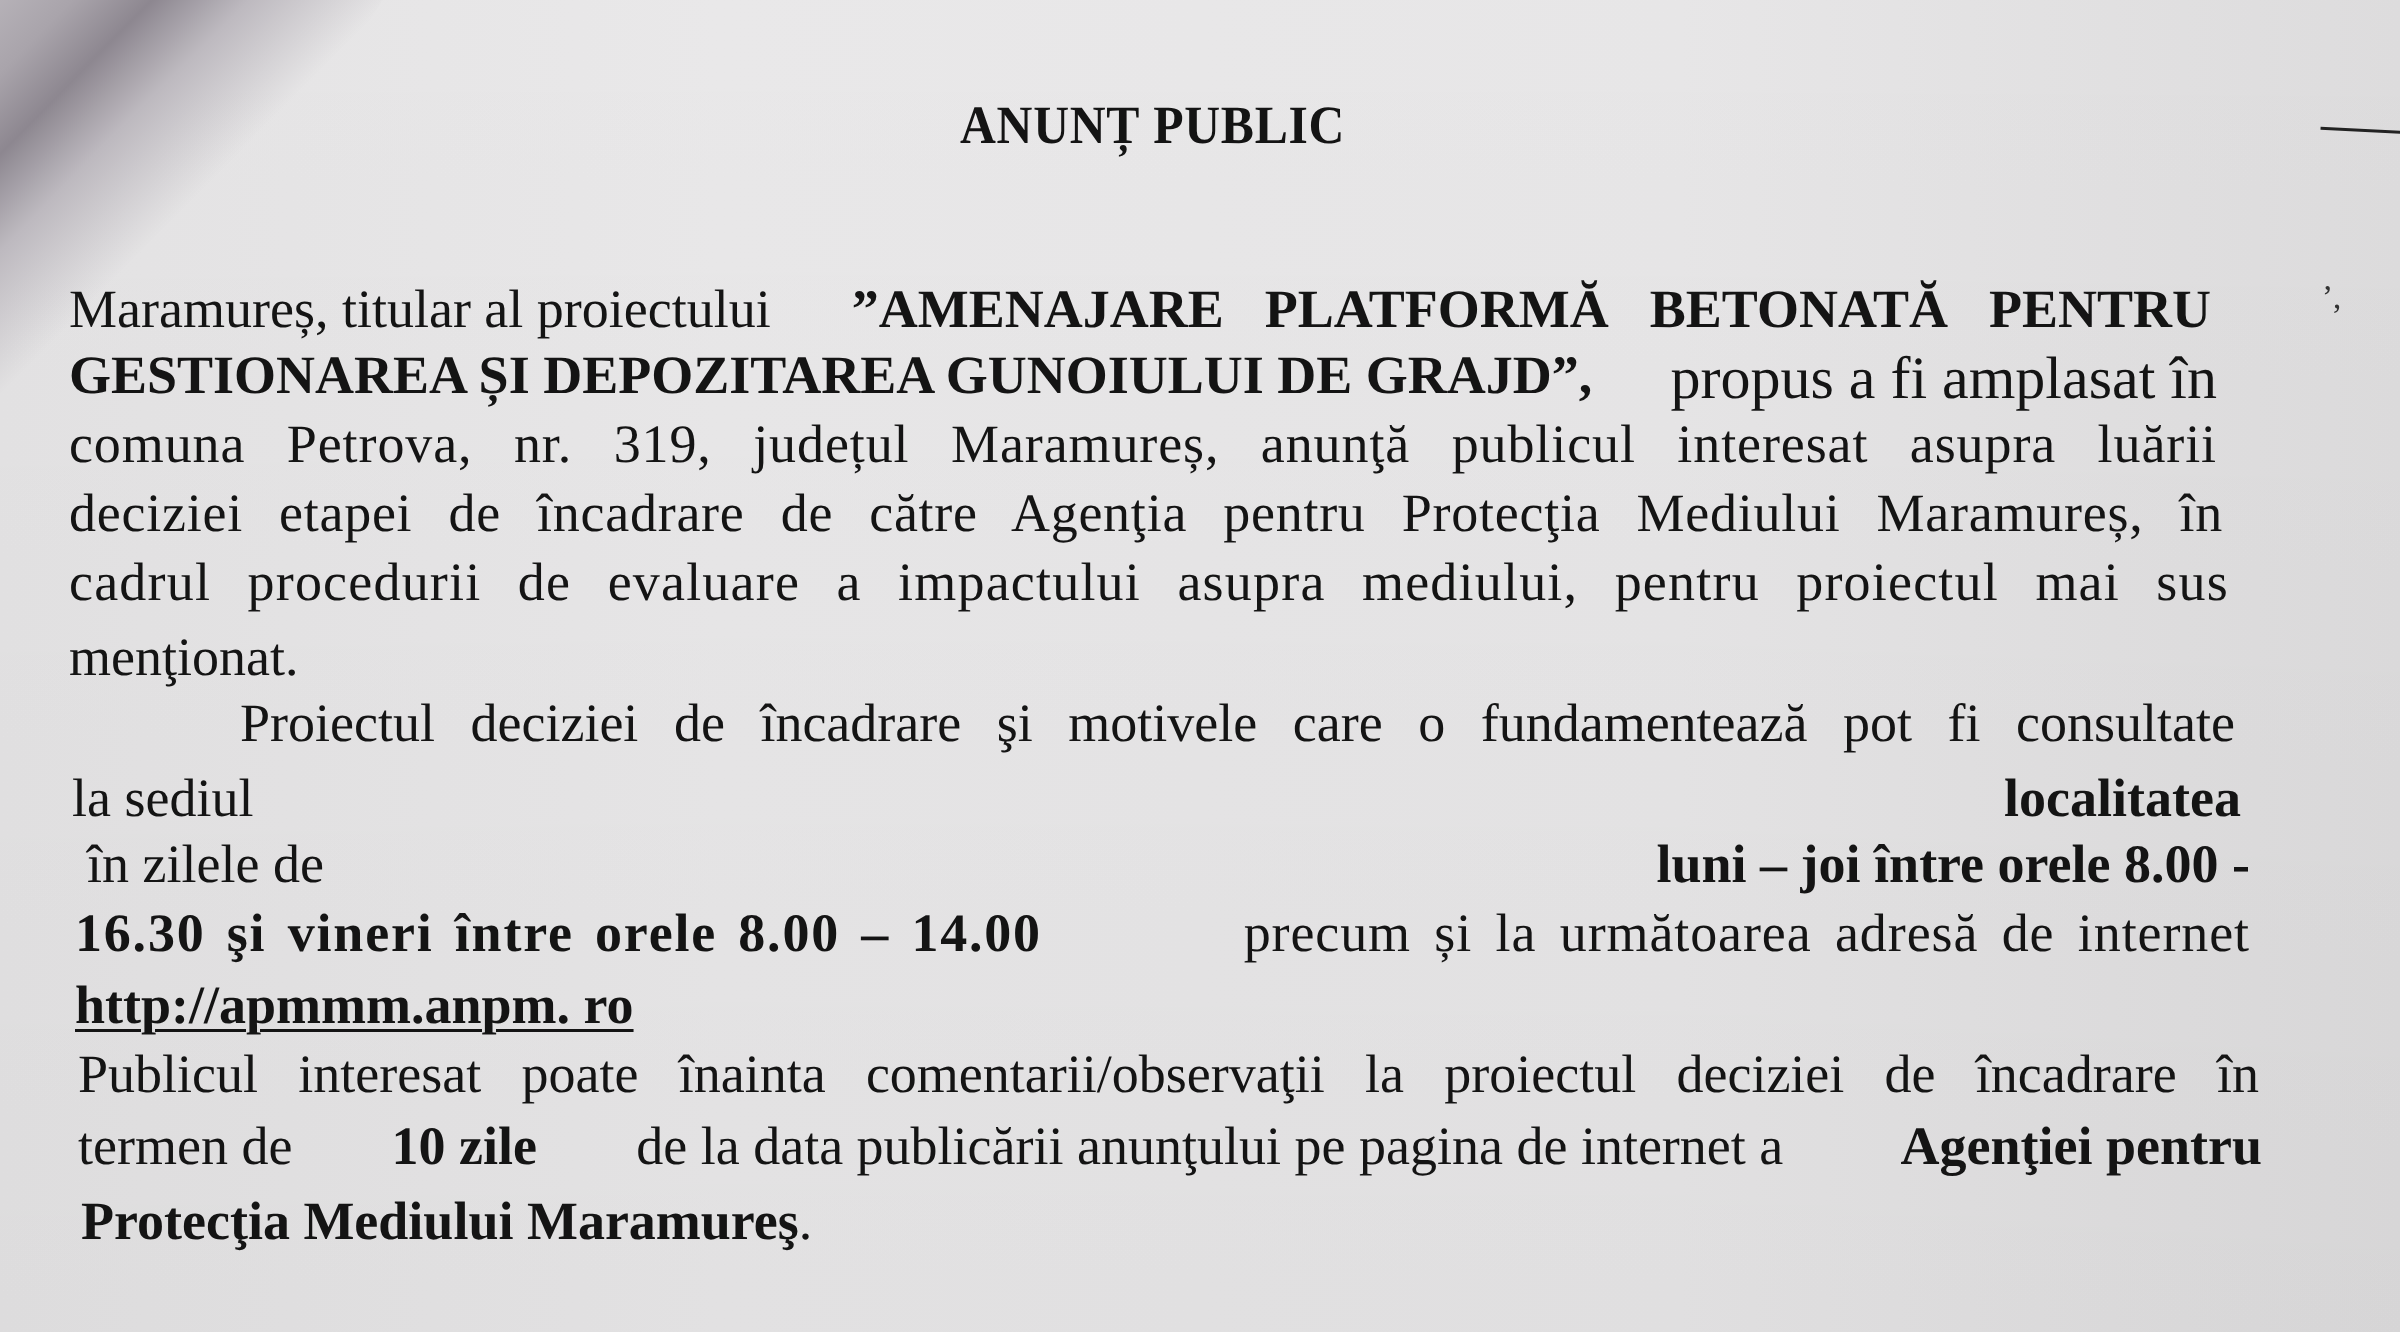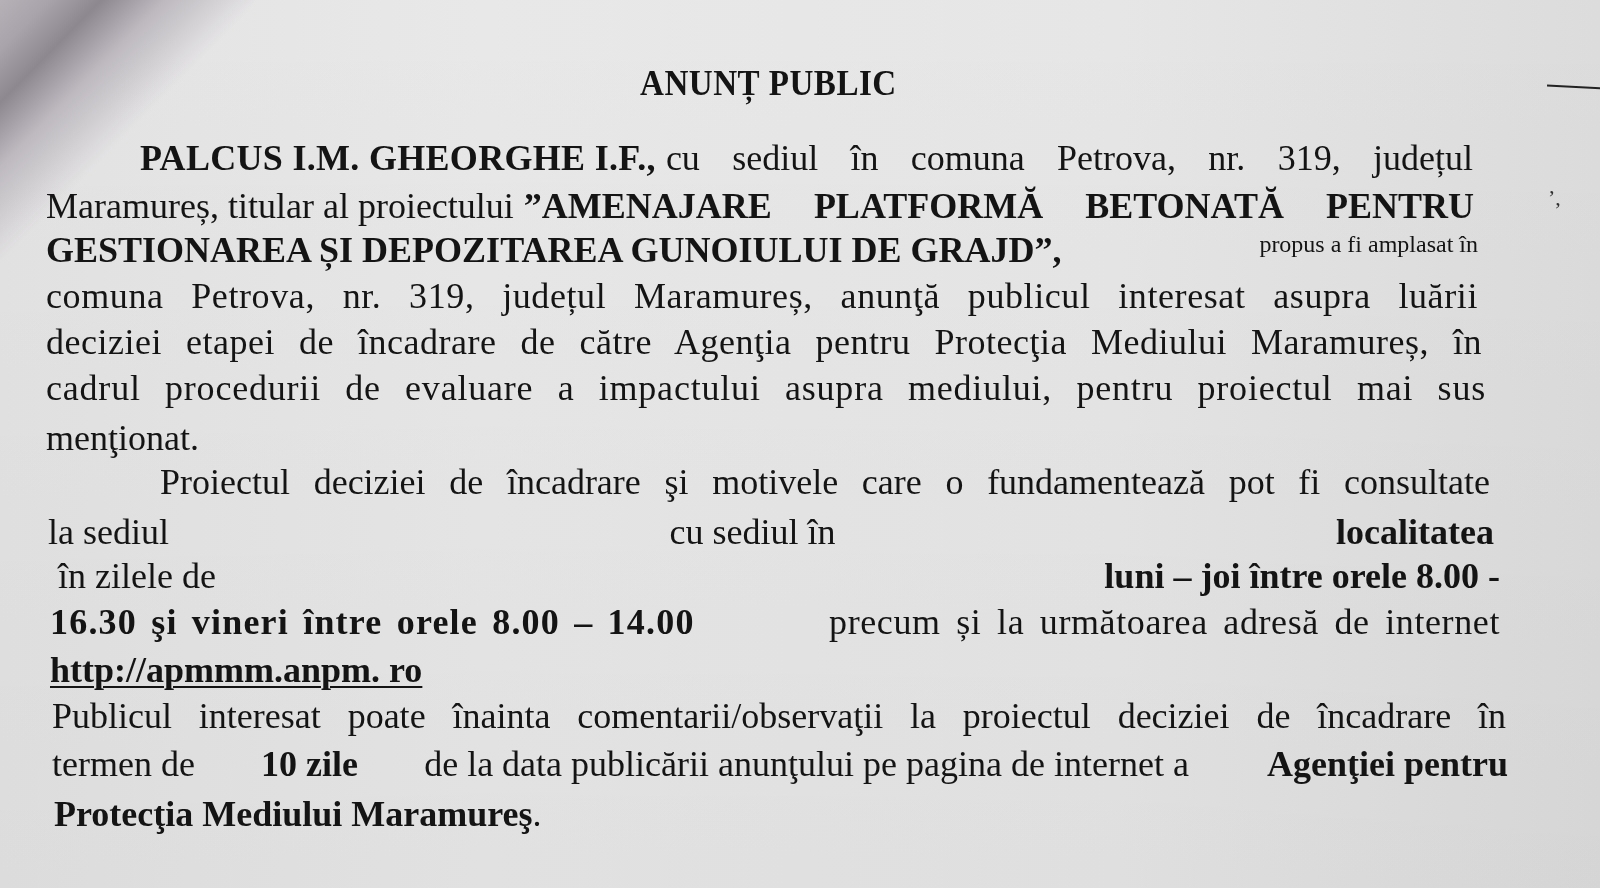--- a/index.html
+++ b/index.html
@@ -92,48 +92,43 @@
 
 <div class="page">
   <div class="corner-light"></div>
   <div class="corner-shadow"></div>
 
   <div class="edge-mark"></div>
   <div class="edge-comma">’,</div>
 
   <div class="title">ANUNȚ PUBLIC</div>
 
-  <div class="line just" style="left:140px; top:140px; width:1333px; transform:scaleX(1); ">
-    <span class="b" style="letter-spacing:0.3px;">PALCUS I.M. GHEORGHE I.F.,</span>
-    <span style="flex:1; margin-left:10px; text-align:justify; text-align-last:justify;">cu sediul în comuna Petrova, nr. 319, județul</span>
-  </div>
 
-  <div class="line just" style="left:46px; top:188px; width:1428px;">
+  <div class="line just" style="left:46px; top:188px; width:1428px;gap:44px;">
     <span>Maramureș, titular al proiectului</span>
     <span class="b" style="margin-left:10px; text-align:justify; text-align-last:justify; flex:1;">”AMENAJARE PLATFORMĂ BETONATĂ PENTRU</span>
   </div>
 
   <div class="line just" style="left:46px; top:232px; width:1432px;">
     <span class="b">GESTIONAREA ȘI DEPOZITAREA GUNOIULUI DE GRAJD”,</span>
-    <span style="margin-left:10px; font-size:24px;">propus a fi amplasat  în</span>
+    <span style="margin-left:10px; font-size:40px;">propus a fi amplasat  în</span>
   </div>
 
   <div class="line" style="left:46px; top:278px; width:1432px; text-align:justify; text-align-last:justify; letter-spacing:0.6px; word-spacing:10px;">comuna Petrova, nr. 319, județul Maramureș, anunţă publicul interesat asupra luării</div>
 
   <div class="line" style="left:46px; top:324px; width:1436px; text-align:justify; text-align-last:justify; letter-spacing:0.5px;">deciziei etapei de încadrare de către Agenţia pentru Protecţia Mediului Maramureș, în</div>
 
   <div class="line" style="left:46px; top:370px; width:1440px; text-align:justify; text-align-last:justify; letter-spacing:0.8px; word-spacing:6px;">cadrul procedurii de evaluare a impactului asupra mediului, pentru proiectul mai sus</div>
 
   <div class="line" style="left:46px; top:420px;">menţionat.</div>
 
   <div class="line" style="left:160px; top:464px; width:1330px; text-align:justify; text-align-last:justify;">Proiectul deciziei de încadrare şi motivele care o fundamentează pot fi consultate</div>
 
   <div class="line just" style="left:48px; top:514px; width:1446px;gap:14px;">
     <span>la sediul</span>
-    <span>cu sediul în</span>
     <span class="b">localitatea</span>
   </div>
 
   <div class="line just" style="left:48px; top:558px; width:1452px;">
     <span style="margin-left:10px;">în zilele de</span>
     <span class="b" style="margin-left:10px;">luni – joi între orele 8.00 -</span>
   </div>
 
   <div class="line just" style="left:50px; top:604px; width:1450px;align-items:flex-end;">
     <span class="b" style="letter-spacing:1.2px; word-spacing:4px;">16.30 şi vineri între orele 8.00 – 14.00</span>

